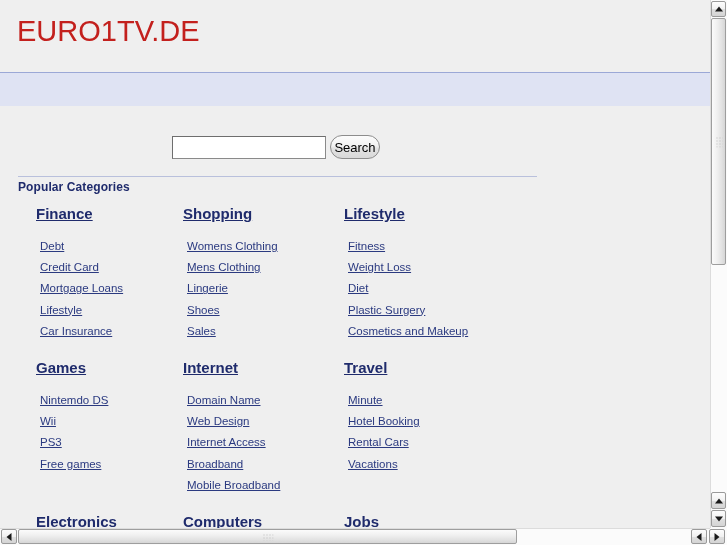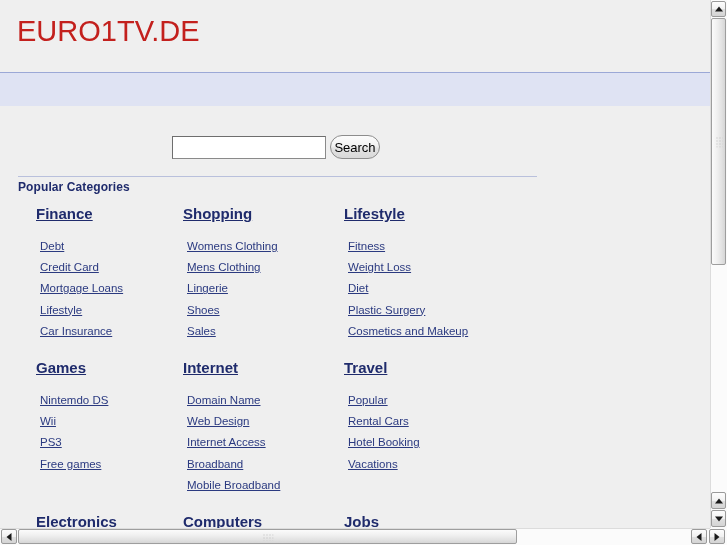--- a/index.html
+++ b/index.html
@@ -407,23 +407,23 @@
             <li><a>Domain Name</a></li>
             <li><a>Web Design</a></li>
             <li><a>Internet Access</a></li>
             <li><a>Broadband</a></li>
             <li><a>Mobile Broadband</a></li>
           </ul>
         </div>
         <div class="cat-col c2">
           <a class="cat-title">Travel</a>
           <ul class="cat-links">
-            <li><a>Popular</a></li>
+            <li><a>Minute</a></li>
+            <li><a>Hotel Booking</a></li>
             <li><a>Rental Cars</a></li>
-            <li><a>Hotel Booking</a></li>
             <li><a>Vacations</a></li>
           </ul>
         </div>
       </div>
 
       <div class="cat-row">
         <div class="cat-col c0">
           <a class="cat-title">Electronics</a>
         </div>
         <div class="cat-col c1">

